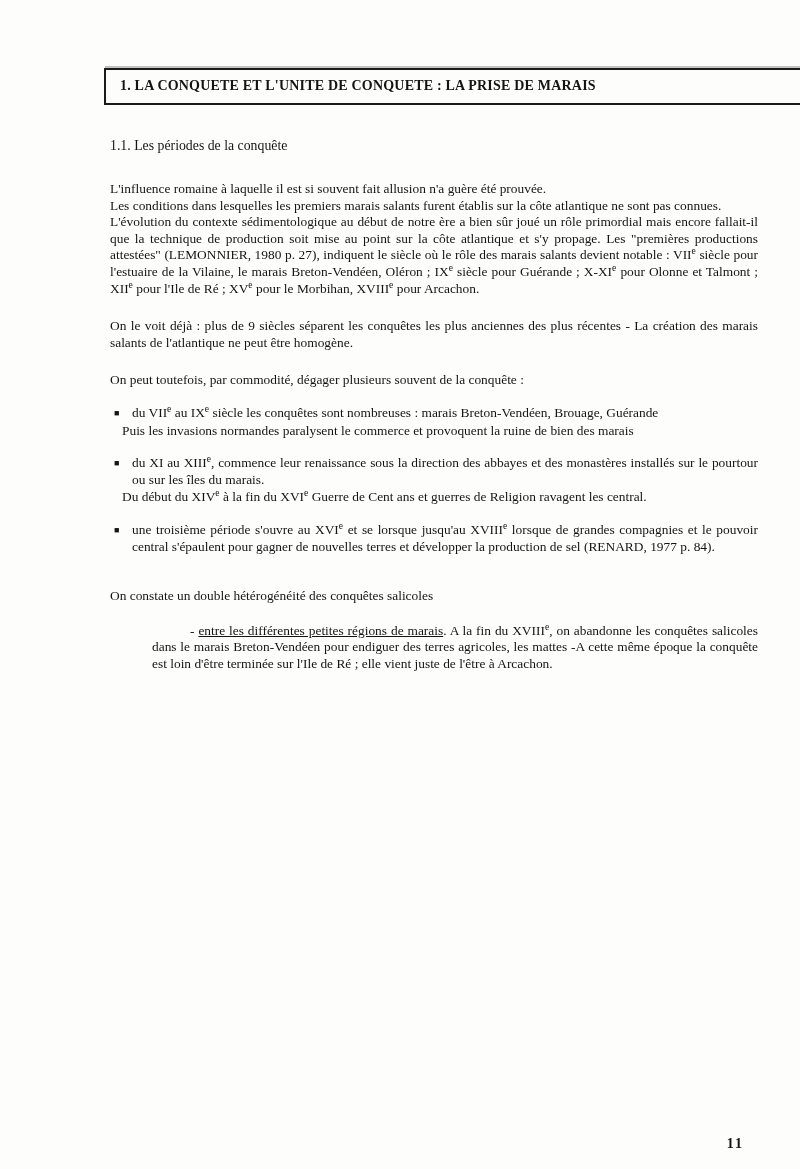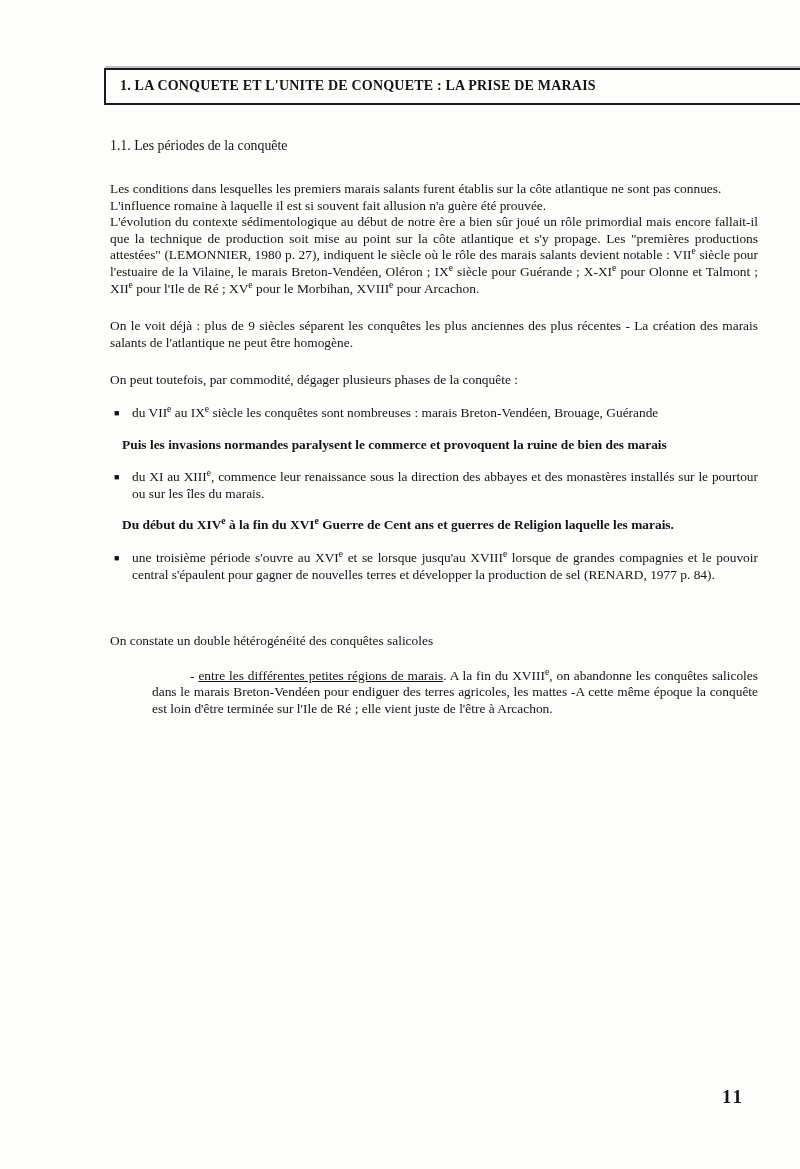--- a/index.html
+++ b/index.html
@@ -36,70 +36,70 @@
   .doc-body{
     position:absolute;
     left:110px;top:181px;width:648px;
     font-size:13.4px;
     line-height:16.6px;
     text-align:justify;
   }
   .block{margin:0;}
   .para0{margin-top:0;}
   .para{margin-top:21px;}
-  .para-xl{margin-top:50px;}
+  .para-xl{margin-top:33px;}
   .bullet{margin-top:16px;display:flex;}
   .bullet .marker{
     flex:0 0 22px;
     font-size:9px;
     line-height:16.6px;
     padding-left:4px;
     box-sizing:border-box;
   }
   .bullet .btxt{flex:1;text-align:justify;}
-  .indent{margin-top:15px;padding-left:27px;text-indent:-15px;font-weight:bold;}
+  .indent{margin-top:1px;padding-left:27px;text-indent:-15px;}
   .dash{margin-top:18px;text-indent:38px;margin-left:42px;}
   sup{
     font-size:.72em;
     line-height:0;
     vertical-align:super;
   }
   .page-number{
     position:absolute;
-    right:56px;top:1086px;
-    font-size:19px;
+    right:56px;top:1136px;
+    font-size:14px;
     font-weight:bold;
     letter-spacing:2px;
   }
 </style>
 </head>
 <body>
 
 <div class="page">
 
   <div class="title-box">1. LA CONQUETE ET L'UNITE DE CONQUETE : LA PRISE DE MARAIS</div>
 
   <div class="section-heading">1.1. Les périodes de la conquête</div>
 
   <div class="doc-body">
+      <div class="block para0"><span>L'influence romaine à laquelle il est si souvent fait allusion n'a guère été prouvée.</span></div>
       <div class="block para0"><span>Les conditions dans lesquelles les premiers marais salants furent établis sur la côte atlantique ne sont pas connues.</span></div>
-      <div class="block para0"><span>L'influence romaine à laquelle il est si souvent fait allusion n'a guère été prouvée.</span></div>
       <div class="block para0"><span>L'évolution du contexte sédimentologique au début de notre ère a bien sûr joué un rôle primordial mais encore fallait-il que la technique de production soit mise au point sur la côte atlantique et s'y propage. Les "premières productions attestées" (LEMONNIER, 1980 p. 27), indiquent le siècle où le rôle des marais salants devient notable : VII</span><sup>e</sup><span> siècle pour l'estuaire de la Vilaine, le marais Breton-Vendéen, Oléron  ; IX</span><sup>e</sup><span> siècle pour Guérande ; X-XI</span><sup>e</sup><span> pour Olonne et Talmont ; XII</span><sup>e</sup><span> pour l'Ile de Ré ; XV</span><sup>e</sup><span> pour le Morbihan,  XVIII</span><sup>e</sup><span> pour Arcachon.</span></div>
       <div class="block para"><span>On le voit déjà : plus de 9 siècles séparent les conquêtes les plus anciennes des plus récentes - La création des marais salants de l'atlantique ne peut être homogène.</span></div>
-      <div class="block para"><span>On peut toutefois, par commodité, dégager plusieurs phases de la conquête :</span></div>
+      <div class="block para"><span>On peut toutefois, par commodité, dégager plusieurs souvent de la conquête :</span></div>
       <div class="block bullet">
         <span class="marker">■</span>
         <div class="btxt"><span>du VII</span><sup>e</sup><span> au  IX</span><sup>e</sup><span> siècle les conquêtes sont nombreuses : marais Breton-Vendéen, Brouage, Guérande</span></div>
       </div>
       <div class="block indent"><span>Puis les invasions normandes paralysent le commerce et provoquent la ruine de bien des marais</span></div>
       <div class="block bullet">
         <span class="marker">■</span>
         <div class="btxt"><span>du XI au XIII</span><sup>e</sup><span>, commence leur renaissance sous la direction des abbayes et des monastères installés sur le pourtour ou sur les îles du marais.</span></div>
       </div>
-      <div class="block indent"><span>Du début du XIV</span><sup>e</sup><span> à la fin du XVI</span><sup>e</sup><span> Guerre de Cent ans et guerres de Religion laquelle les marais.</span></div>
+      <div class="block indent"><span>Du début du XIV</span><sup>e</sup><span> à la fin du XVI</span><sup>e</sup><span> Guerre de Cent ans et guerres de Religion ravagent les central.</span></div>
       <div class="block bullet">
         <span class="marker">■</span>
         <div class="btxt"><span>une troisième période s'ouvre au XVI</span><sup>e</sup><span> et se lorsque jusqu'au XVIII</span><sup>e</sup><span> lorsque de grandes compagnies et le pouvoir central s'épaulent pour gagner de nouvelles terres et développer la production de sel (RENARD, 1977 p. 84).</span></div>
       </div>
       <div class="block para-xl"><span>On constate un double hétérogénéité des conquêtes salicoles</span></div>
       <div class="block dash"><span>- </span><span style="text-decoration: underline;">entre les différentes petites régions de marais</span><span>. A la fin du XVIII</span><sup>e</sup><span>, on abandonne les conquêtes salicoles dans le marais Breton-Vendéen pour endiguer des terres agricoles, les mattes -A cette même époque la conquête est loin d'être terminée sur l'Ile de Ré ; elle vient juste de l'être à Arcachon.</span></div>
     </div>
 
   <div class="page-number">11</div>
 

